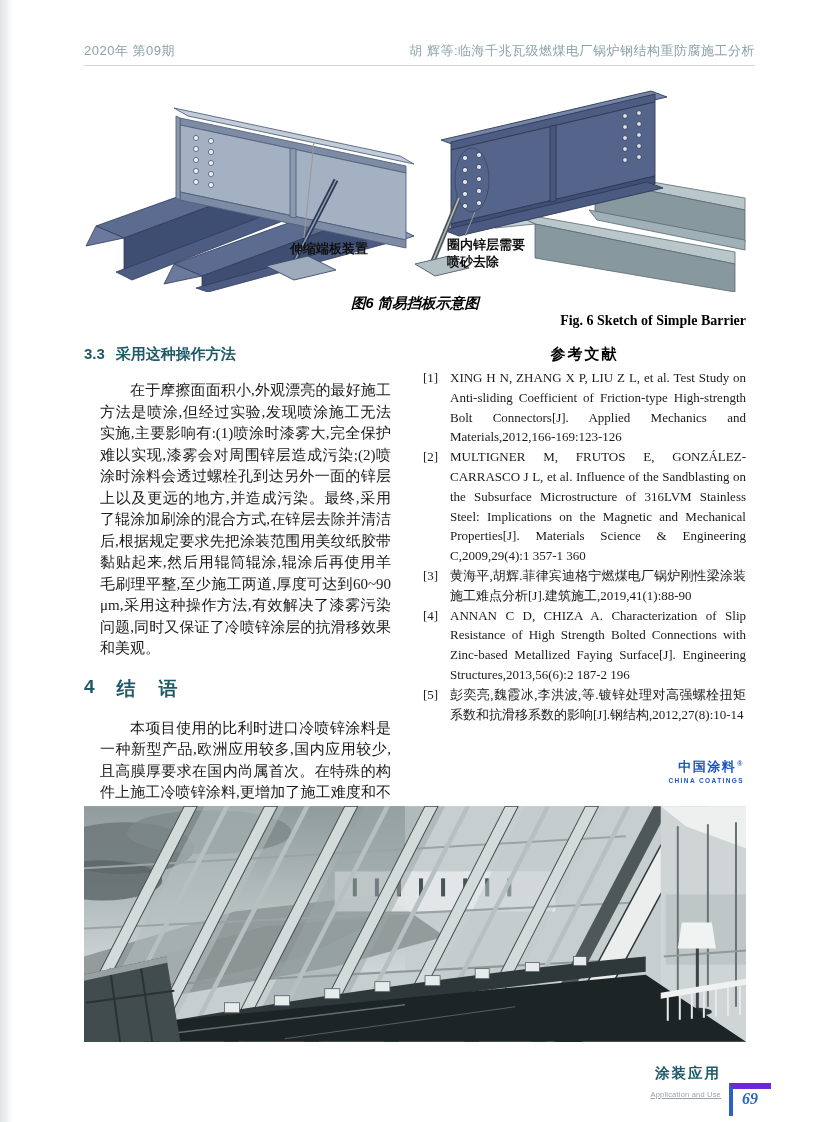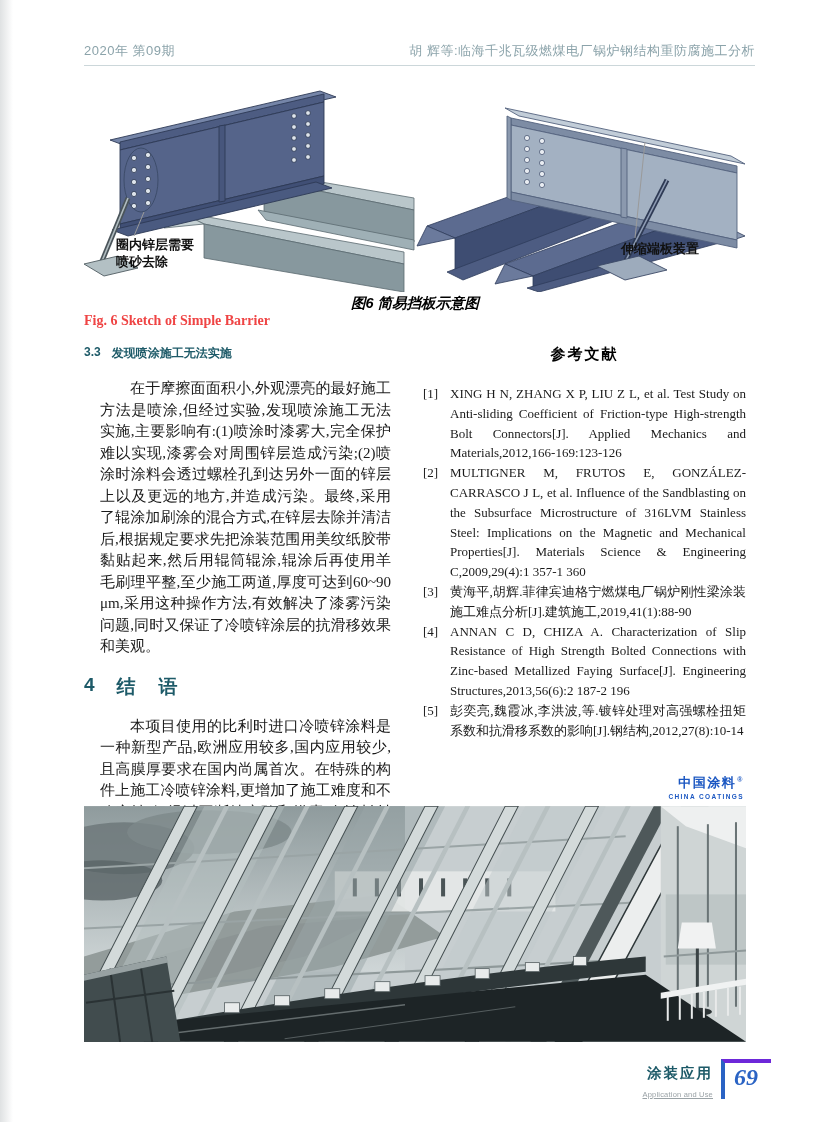--- a/index.html
+++ b/index.html
@@ -15,35 +15,35 @@
   .header-rule{position:absolute;left:84px;right:80px;top:65px;height:1px;background:#ccd7da;}
 
   
   .figures{position:absolute;left:84px;top:80px;width:662px;height:212px;display:flex;}
   .fig{position:relative;width:331px;height:212px;}
   .fig svg{display:block;}
   .fig-label{position:absolute;font-family:"Liberation Sans","DejaVu Sans",sans-serif;
         font-size:13px;font-weight:bold;color:#111;line-height:17px;white-space:nowrap;}
   .caption-zh{position:absolute;left:84px;top:294px;width:662px;text-align:center;
         font-family:"Liberation Sans","DejaVu Sans",sans-serif;font-weight:bold;font-size:14.5px;color:#000;font-style:italic;}
-  .caption-en{position:absolute;left:84px;top:313px;width:662px;text-align:left;
-        font-family:"Liberation Serif","DejaVu Serif",serif;font-weight:bold;font-size:14px;color:#ef4444;}
+  .caption-en{position:absolute;left:84px;top:313px;width:662px;text-align:right;
+        font-family:"Liberation Serif","DejaVu Serif",serif;font-weight:bold;font-size:14px;color:#000000;}
 
   
   .columns{position:absolute;left:84px;top:344px;width:662px;display:flex;gap:16px;}
   .col{width:323px;}
   .h-sub{display:flex;gap:11px;font-family:"Liberation Sans","DejaVu Sans",sans-serif;
-        font-weight:bold;font-size:12px;color:#1d5a68;margin:1px 0 4px 0;}
+        font-weight:bold;font-size:15px;color:#1d5a68;margin:1px 0 4px 0;}
   .h-main{display:flex;gap:20px;font-family:"Liberation Sans","DejaVu Sans",sans-serif;
         font-weight:bold;font-size:19px;color:#1d5a68;margin:15px 0 9px 0;letter-spacing:2px;}
   .body-para{font-size:15px;line-height:21.5px;text-align:justify;text-indent:2em;margin:16px;}
 
   
   .refs-title{text-align:center;font-family:"Liberation Sans","DejaVu Sans",sans-serif;
-        font-weight:bold;font-size:15px;color:#000;margin:1px 0 20px 0;letter-spacing:2px;}
+        font-weight:bold;font-size:15px;color:#000;margin:1px 0 4px 0;letter-spacing:2px;}
   .ref{display:flex;font-size:13px;line-height:19.8px;}
   .ref-no{width:27px;flex:none;}
   .ref-text{flex:1;text-align:justify;}
 
   
   .logo{margin-top:34px;text-align:right;color:#1b57c2;padding-right:2px;}
   .logo-zh{font-family:"Liberation Sans","DejaVu Sans",sans-serif;font-weight:bold;
         font-size:13px;letter-spacing:1.5px;}
   .logo-mark{font-size:7px;vertical-align:super;margin-left:1px;}
   .logo-en{font-family:"Liberation Sans","DejaVu Sans",sans-serif;font-weight:bold;
@@ -53,37 +53,84 @@
   .photo{position:absolute;left:84px;top:806px;width:662px;height:236px;}
   .photo svg{display:block;}
 
   
   .page-footer{position:absolute;top:1059px;right:64px;display:flex;align-items:flex-start;}
   .footer-text{text-align:right;margin-right:8px;padding-top:5px;}
   .footer-zh{font-family:"Liberation Sans","DejaVu Sans",sans-serif;font-weight:bold;
         font-size:14.5px;color:#1d5a68;letter-spacing:2px;}
   .footer-en{font-family:"Liberation Sans","DejaVu Sans",sans-serif;font-size:7.5px;
         color:#9aa2a6;margin-top:7px;letter-spacing:.2px;text-decoration:underline;}
-  .page-num{border-top:4px solid #6d28d9;border-left:4px solid #2a63c4;
+  .page-num{border-top:6px solid #6d28d9;border-left:4px solid #2a63c4;
         padding:1px 13px 8px 9px;font-family:"Liberation Serif","DejaVu Serif",serif;
-        font-style:italic;font-weight:bold;font-size:24px;color:#2a63c4;}
+        font-style:italic;font-weight:bold;font-size:16px;color:#2a63c4;margin-top:24px;}
 </style>
 </head>
 <body>
 
 <div class="page">
   <div class="edge-shade"></div>
 
   <div class="page-header">
     <span>2020年 第09期</span>
     <span>胡  辉等:临海千兆瓦级燃煤电厂锅炉钢结构重防腐施工分析</span>
   </div>
   <div class="header-rule"></div>
 
   <div class="figures">
+    <div class="fig">
+      <svg width="331" height="212" viewBox="0 0 331 212">
+
+        <g stroke="#2f3c5c" stroke-width="0.8">
+          <polygon points="12,146 196,80 224,90 40,158" fill="#5c6b90"></polygon>
+          <polygon points="12,146 40,158 2,166" fill="#6b7a9c"></polygon>
+          <polygon points="40,158 224,90 224,124 40,194" fill="#3e4d72"></polygon>
+          <polygon points="32,192 216,122 232,128 48,200" fill="#4d5c82"></polygon>
+          <polygon points="216,122 244,112 256,118 228,128" fill="#8e9cb4"></polygon>
+          <polygon points="90,184 274,118 302,128 118,196" fill="#5c6b90"></polygon>
+          <polygon points="90,184 118,196 80,204" fill="#6b7a9c"></polygon>
+          <polygon points="118,196 302,128 302,158 118,210" fill="#3e4d72"></polygon>
+          <polygon points="112,208 296,156 308,162 124,212" fill="#4d5c82"></polygon>
+          <polygon points="294,158 318,150 330,156 306,164" fill="#8e9cb4"></polygon>
+        </g>
+
+        <g stroke="#53627e" stroke-width="0.9">
+          <polygon points="90,28 316,76 330,84 104,36" fill="#c2cdd8"></polygon>
+          <polygon points="96,38 322,86 322,93 96,45" fill="#7d8ca4"></polygon>
+          <polygon points="96,45 322,93 322,160 96,112" fill="#a3b1c2"></polygon>
+          <polygon points="96,112 322,160 322,168 96,120" fill="#7d8ca4"></polygon>
+          <polygon points="92,36 96,38 96,120 92,118" fill="#8b99ae"></polygon>
+          <polygon points="206,68 212,69 212,138 206,137" fill="#8b99ae"></polygon>
+        </g>
+
+        <g fill="#e9edf2" stroke="#4c5a76" stroke-width="0.8">
+          <circle cx="112" cy="58" r="2.6"></circle>
+            <circle cx="112" cy="69" r="2.6"></circle>
+            <circle cx="112" cy="80" r="2.6"></circle>
+            <circle cx="112" cy="91" r="2.6"></circle>
+            <circle cx="112" cy="102" r="2.6"></circle>
+          <circle cx="127" cy="61" r="2.6"></circle>
+            <circle cx="127" cy="72" r="2.6"></circle>
+            <circle cx="127" cy="83" r="2.6"></circle>
+            <circle cx="127" cy="94" r="2.6"></circle>
+            <circle cx="127" cy="105" r="2.6"></circle>
+        </g>
+
+        <line x1="252" y1="100" x2="206" y2="190" stroke="#2e3a54" stroke-width="5"></line>
+        <line x1="252" y1="100" x2="206" y2="190" stroke="#8e9cb4" stroke-width="1.6"></line>
+        <polygon points="182,186 224,176 252,190 210,200" fill="#9dabbc" stroke="#3c4a66" stroke-width="0.9"></polygon>
+
+        <line x1="230" y1="62" x2="220" y2="158" stroke="#9a9a9a" stroke-width="1"></line>
+      </svg>
+      <div class="fig-label" style="left:206px;top:160px;">伸缩端板装置</div>
+    </div>
+
     <div class="fig">
       <svg width="331" height="212" viewBox="0 0 331 212">
 
         <g stroke="#5a6a70" stroke-width="0.8">
           <polygon points="156,88 330,118 330,130 180,100" fill="#b9c6ca"></polygon>
           <polygon points="156,88 180,100 140,104" fill="#c5d1d4"></polygon>
           <polygon points="180,100 330,130 330,162 180,132" fill="#87989e"></polygon>
           <polygon points="174,130 330,160 330,170 182,140" fill="#9fb0b6"></polygon>
           <polygon points="96,132 320,172 320,184 120,144" fill="#b9c6ca"></polygon>
           <polygon points="96,132 120,144 80,148" fill="#c5d1d4"></polygon>
@@ -127,77 +174,30 @@
         <line x1="44" y1="118" x2="16" y2="186" stroke="#b0bcc0" stroke-width="1.6"></line>
         <polygon points="0,184 34,176 54,188 20,196" fill="#b3c0c4" stroke="#505c62" stroke-width="0.9"></polygon>
 
         <line x1="60" y1="132" x2="50" y2="156" stroke="#9a9a9a" stroke-width="1"></line>
       </svg>
       <div class="fig-label" style="left:32px;top:156px;">
         <div>圈内锌层需要</div>
         <div>喷砂去除</div>
       </div>
     </div>
-
-    <div class="fig">
-      <svg width="331" height="212" viewBox="0 0 331 212">
-
-        <g stroke="#2f3c5c" stroke-width="0.8">
-          <polygon points="12,146 196,80 224,90 40,158" fill="#5c6b90"></polygon>
-          <polygon points="12,146 40,158 2,166" fill="#6b7a9c"></polygon>
-          <polygon points="40,158 224,90 224,124 40,194" fill="#3e4d72"></polygon>
-          <polygon points="32,192 216,122 232,128 48,200" fill="#4d5c82"></polygon>
-          <polygon points="216,122 244,112 256,118 228,128" fill="#8e9cb4"></polygon>
-          <polygon points="90,184 274,118 302,128 118,196" fill="#5c6b90"></polygon>
-          <polygon points="90,184 118,196 80,204" fill="#6b7a9c"></polygon>
-          <polygon points="118,196 302,128 302,158 118,210" fill="#3e4d72"></polygon>
-          <polygon points="112,208 296,156 308,162 124,212" fill="#4d5c82"></polygon>
-          <polygon points="294,158 318,150 330,156 306,164" fill="#8e9cb4"></polygon>
-        </g>
-
-        <g stroke="#53627e" stroke-width="0.9">
-          <polygon points="90,28 316,76 330,84 104,36" fill="#c2cdd8"></polygon>
-          <polygon points="96,38 322,86 322,93 96,45" fill="#7d8ca4"></polygon>
-          <polygon points="96,45 322,93 322,160 96,112" fill="#a3b1c2"></polygon>
-          <polygon points="96,112 322,160 322,168 96,120" fill="#7d8ca4"></polygon>
-          <polygon points="92,36 96,38 96,120 92,118" fill="#8b99ae"></polygon>
-          <polygon points="206,68 212,69 212,138 206,137" fill="#8b99ae"></polygon>
-        </g>
-
-        <g fill="#e9edf2" stroke="#4c5a76" stroke-width="0.8">
-          <circle cx="112" cy="58" r="2.6"></circle>
-            <circle cx="112" cy="69" r="2.6"></circle>
-            <circle cx="112" cy="80" r="2.6"></circle>
-            <circle cx="112" cy="91" r="2.6"></circle>
-            <circle cx="112" cy="102" r="2.6"></circle>
-          <circle cx="127" cy="61" r="2.6"></circle>
-            <circle cx="127" cy="72" r="2.6"></circle>
-            <circle cx="127" cy="83" r="2.6"></circle>
-            <circle cx="127" cy="94" r="2.6"></circle>
-            <circle cx="127" cy="105" r="2.6"></circle>
-        </g>
-
-        <line x1="252" y1="100" x2="206" y2="190" stroke="#2e3a54" stroke-width="5"></line>
-        <line x1="252" y1="100" x2="206" y2="190" stroke="#8e9cb4" stroke-width="1.6"></line>
-        <polygon points="182,186 224,176 252,190 210,200" fill="#9dabbc" stroke="#3c4a66" stroke-width="0.9"></polygon>
-
-        <line x1="230" y1="62" x2="220" y2="158" stroke="#9a9a9a" stroke-width="1"></line>
-      </svg>
-      <div class="fig-label" style="left:206px;top:160px;">伸缩端板装置</div>
-    </div>
   </div>
 
   <div class="caption-zh">图6  简易挡板示意图</div>
   <div class="caption-en">Fig. 6  Sketch of Simple Barrier</div>
 
   <div class="columns">
     <div class="col">
       <div class="h-sub">
         <span>3.3</span>
-        <span>发现喷涂施工无法实施</span>
+        <span>采用这种操作方法</span>
       </div>
       <p class="body-para">在于摩擦面面积小,外观漂亮的最好施工方法是喷涂,但经过实验,发现喷涂施工无法实施,主要影响有:(1)喷涂时漆雾大,完全保护难以实现,漆雾会对周围锌层造成污染;(2)喷涂时涂料会透过螺栓孔到达另外一面的锌层上以及更远的地方,并造成污染。最终,采用了辊涂加刷涂的混合方式,在锌层去除并清洁后,根据规定要求先把涂装范围用美纹纸胶带黏贴起来,然后用辊筒辊涂,辊涂后再使用羊毛刷理平整,至少施工两道,厚度可达到60~90 μm,采用这种操作方法,有效解决了漆雾污染问题,同时又保证了冷喷锌涂层的抗滑移效果和美观。</p>
 
       <div class="h-main">
         <span>4</span>
         <span>结　语</span>
       </div>
       <p class="body-para">本项目使用的比利时进口冷喷锌涂料是一种新型产品,欧洲应用较多,国内应用较少,且高膜厚要求在国内尚属首次。在特殊的构件上施工冷喷锌涂料,更增加了施工难度和不确定性,但经过不断地实验和摸索,在涂料材料本身、施工要求及特殊构件的施工工艺上取得了许多宝贵的经验并确保了项目的顺利实施。</p>
     </div>
 

